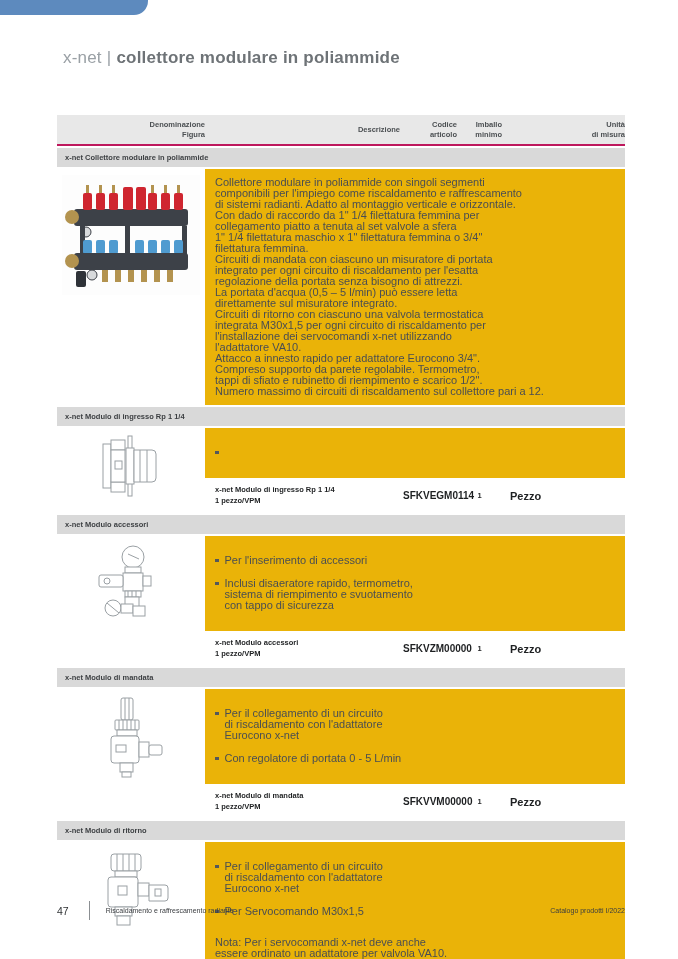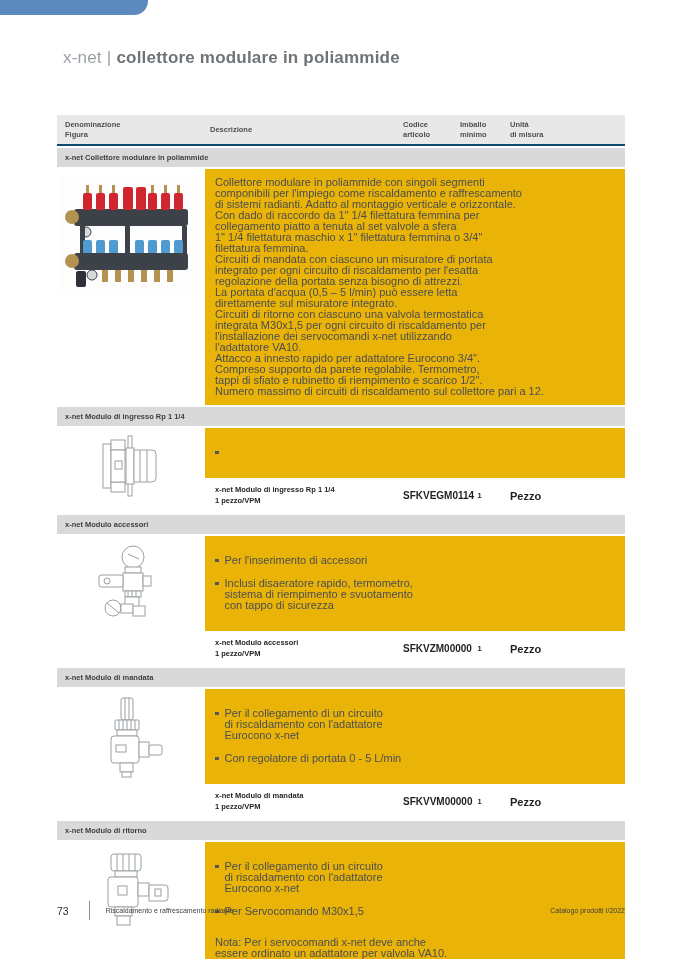--- a/index.html
+++ b/index.html
@@ -10,22 +10,22 @@
     background:#5d8abe; border-radius:0 0 14px 0; }
 
   .page-title { position:absolute; top:48px; left:63px; font-size:17px; letter-spacing:.2px; }
   .page-title .prefix { color:#9aa0a5; font-weight:400; }
   .page-title .sep { color:#9aa0a5; font-weight:300; padding:0 5px; }
   .page-title .main { color:#6e7377; font-weight:700; }
 
   .catalog-table { position:absolute; top:115px; left:57px; width:568px; border-bottom:1px solid #a9adb0; }
 
   .thead { display:grid; grid-template-columns:148px 195px 57px 45px 123px;
-    background:#e8e8e8; align-items:center; padding:5px 0 4px; border-bottom:2px solid #0c4a6e;
-    min-height:30px; }
+    background:#e8e8e8; align-items:center; padding:5px 0 4px; border-bottom:2px solid #be185d;
+    min-height:30px;text-align:right; }
   .thead .hc { font-size:7.5px; font-weight:700; color:#4b4f52; line-height:10px; white-space:pre-line; }
   .hc1 { padding-left:8px; }
   .hc2 { padding-left:5px; }
   .hc3, .hc4 { padding-left:3px; }
   .hc5 { padding-left:8px; }
 
   .section-title { background:#d9d9d9; font-size:7.5px; font-weight:700; color:#3c3f42;
     padding:5px 8px 5px; margin-bottom:2px; margin-top:2px; }
   .section:first-of-type .section-title { margin-top:0; }
 
@@ -350,19 +350,19 @@
 essere ordinato un adattatore per valvola VA10.</div>
           </div>
 
         </div>
       </div>
     </div>
 
   </div>
 
   <div class="footer">
-    <span class="pnum">73</span>
+    <span class="pnum">47</span>
     <span class="fdiv"></span>
     <span class="fleft">Riscaldamento e raffrescamento radiante</span>
     <span class="fright">Catalogo prodotti I/2022</span>
   </div>
 
 </div>
 
 </body></html>

